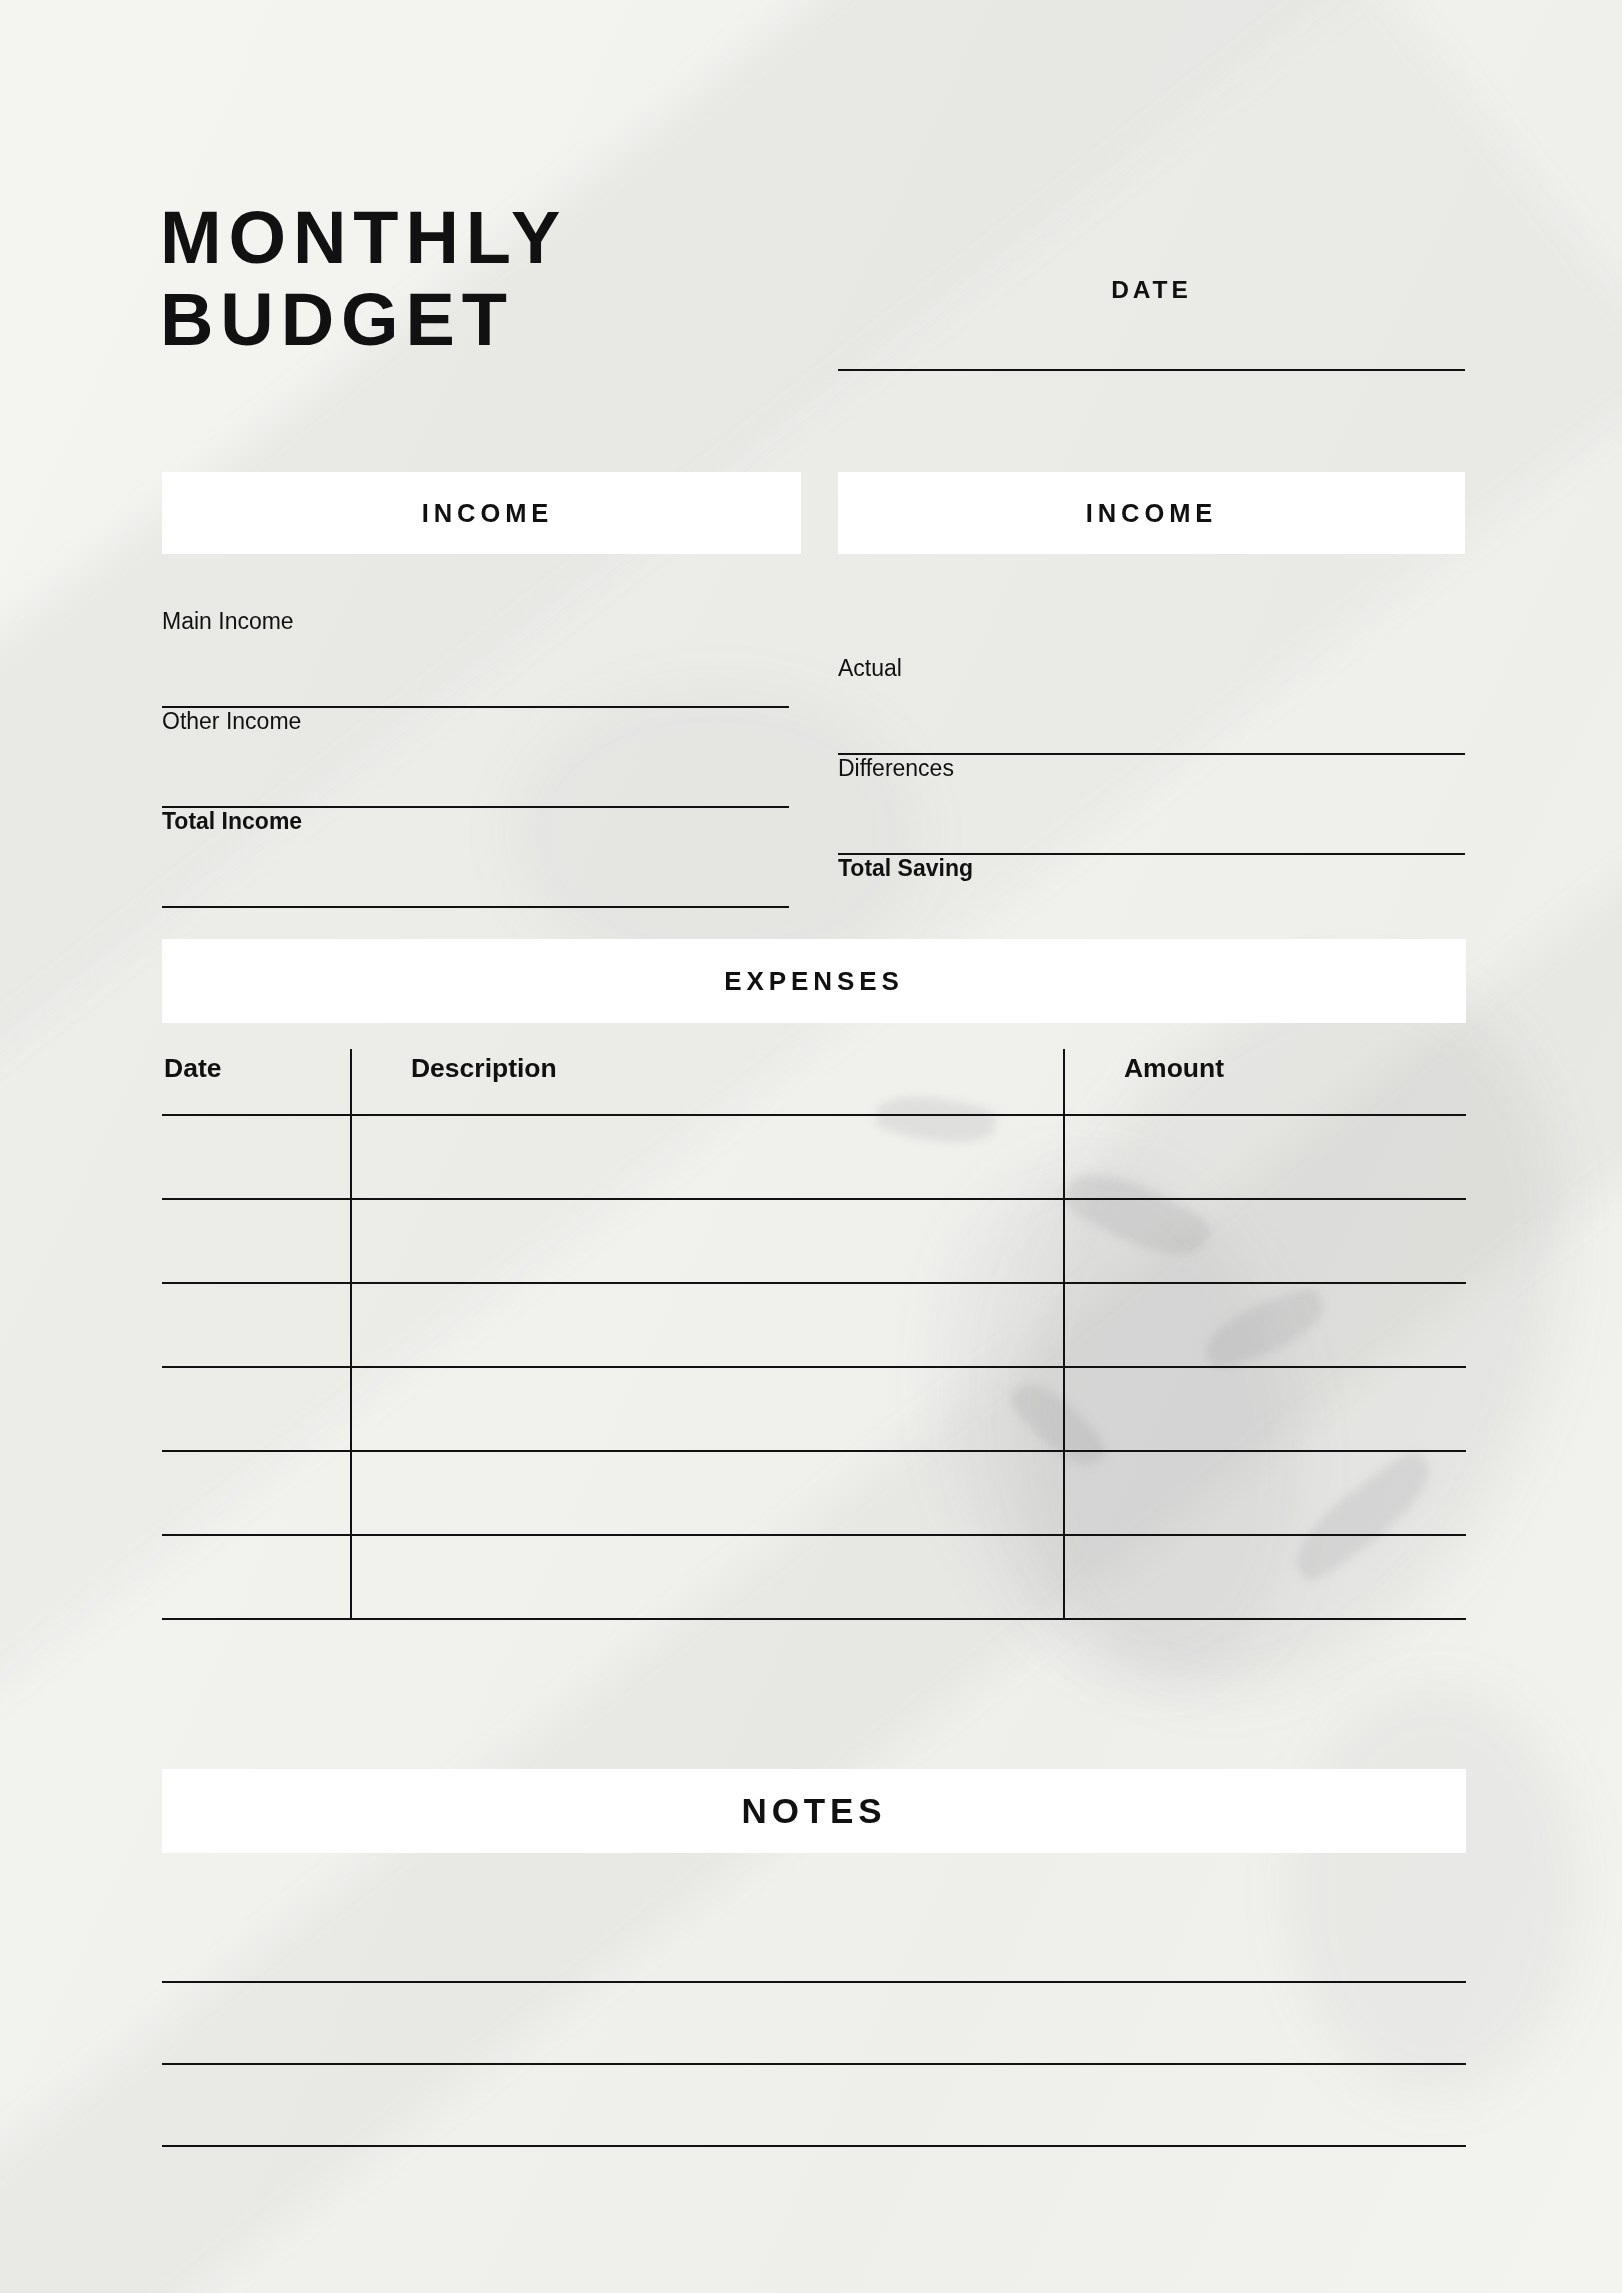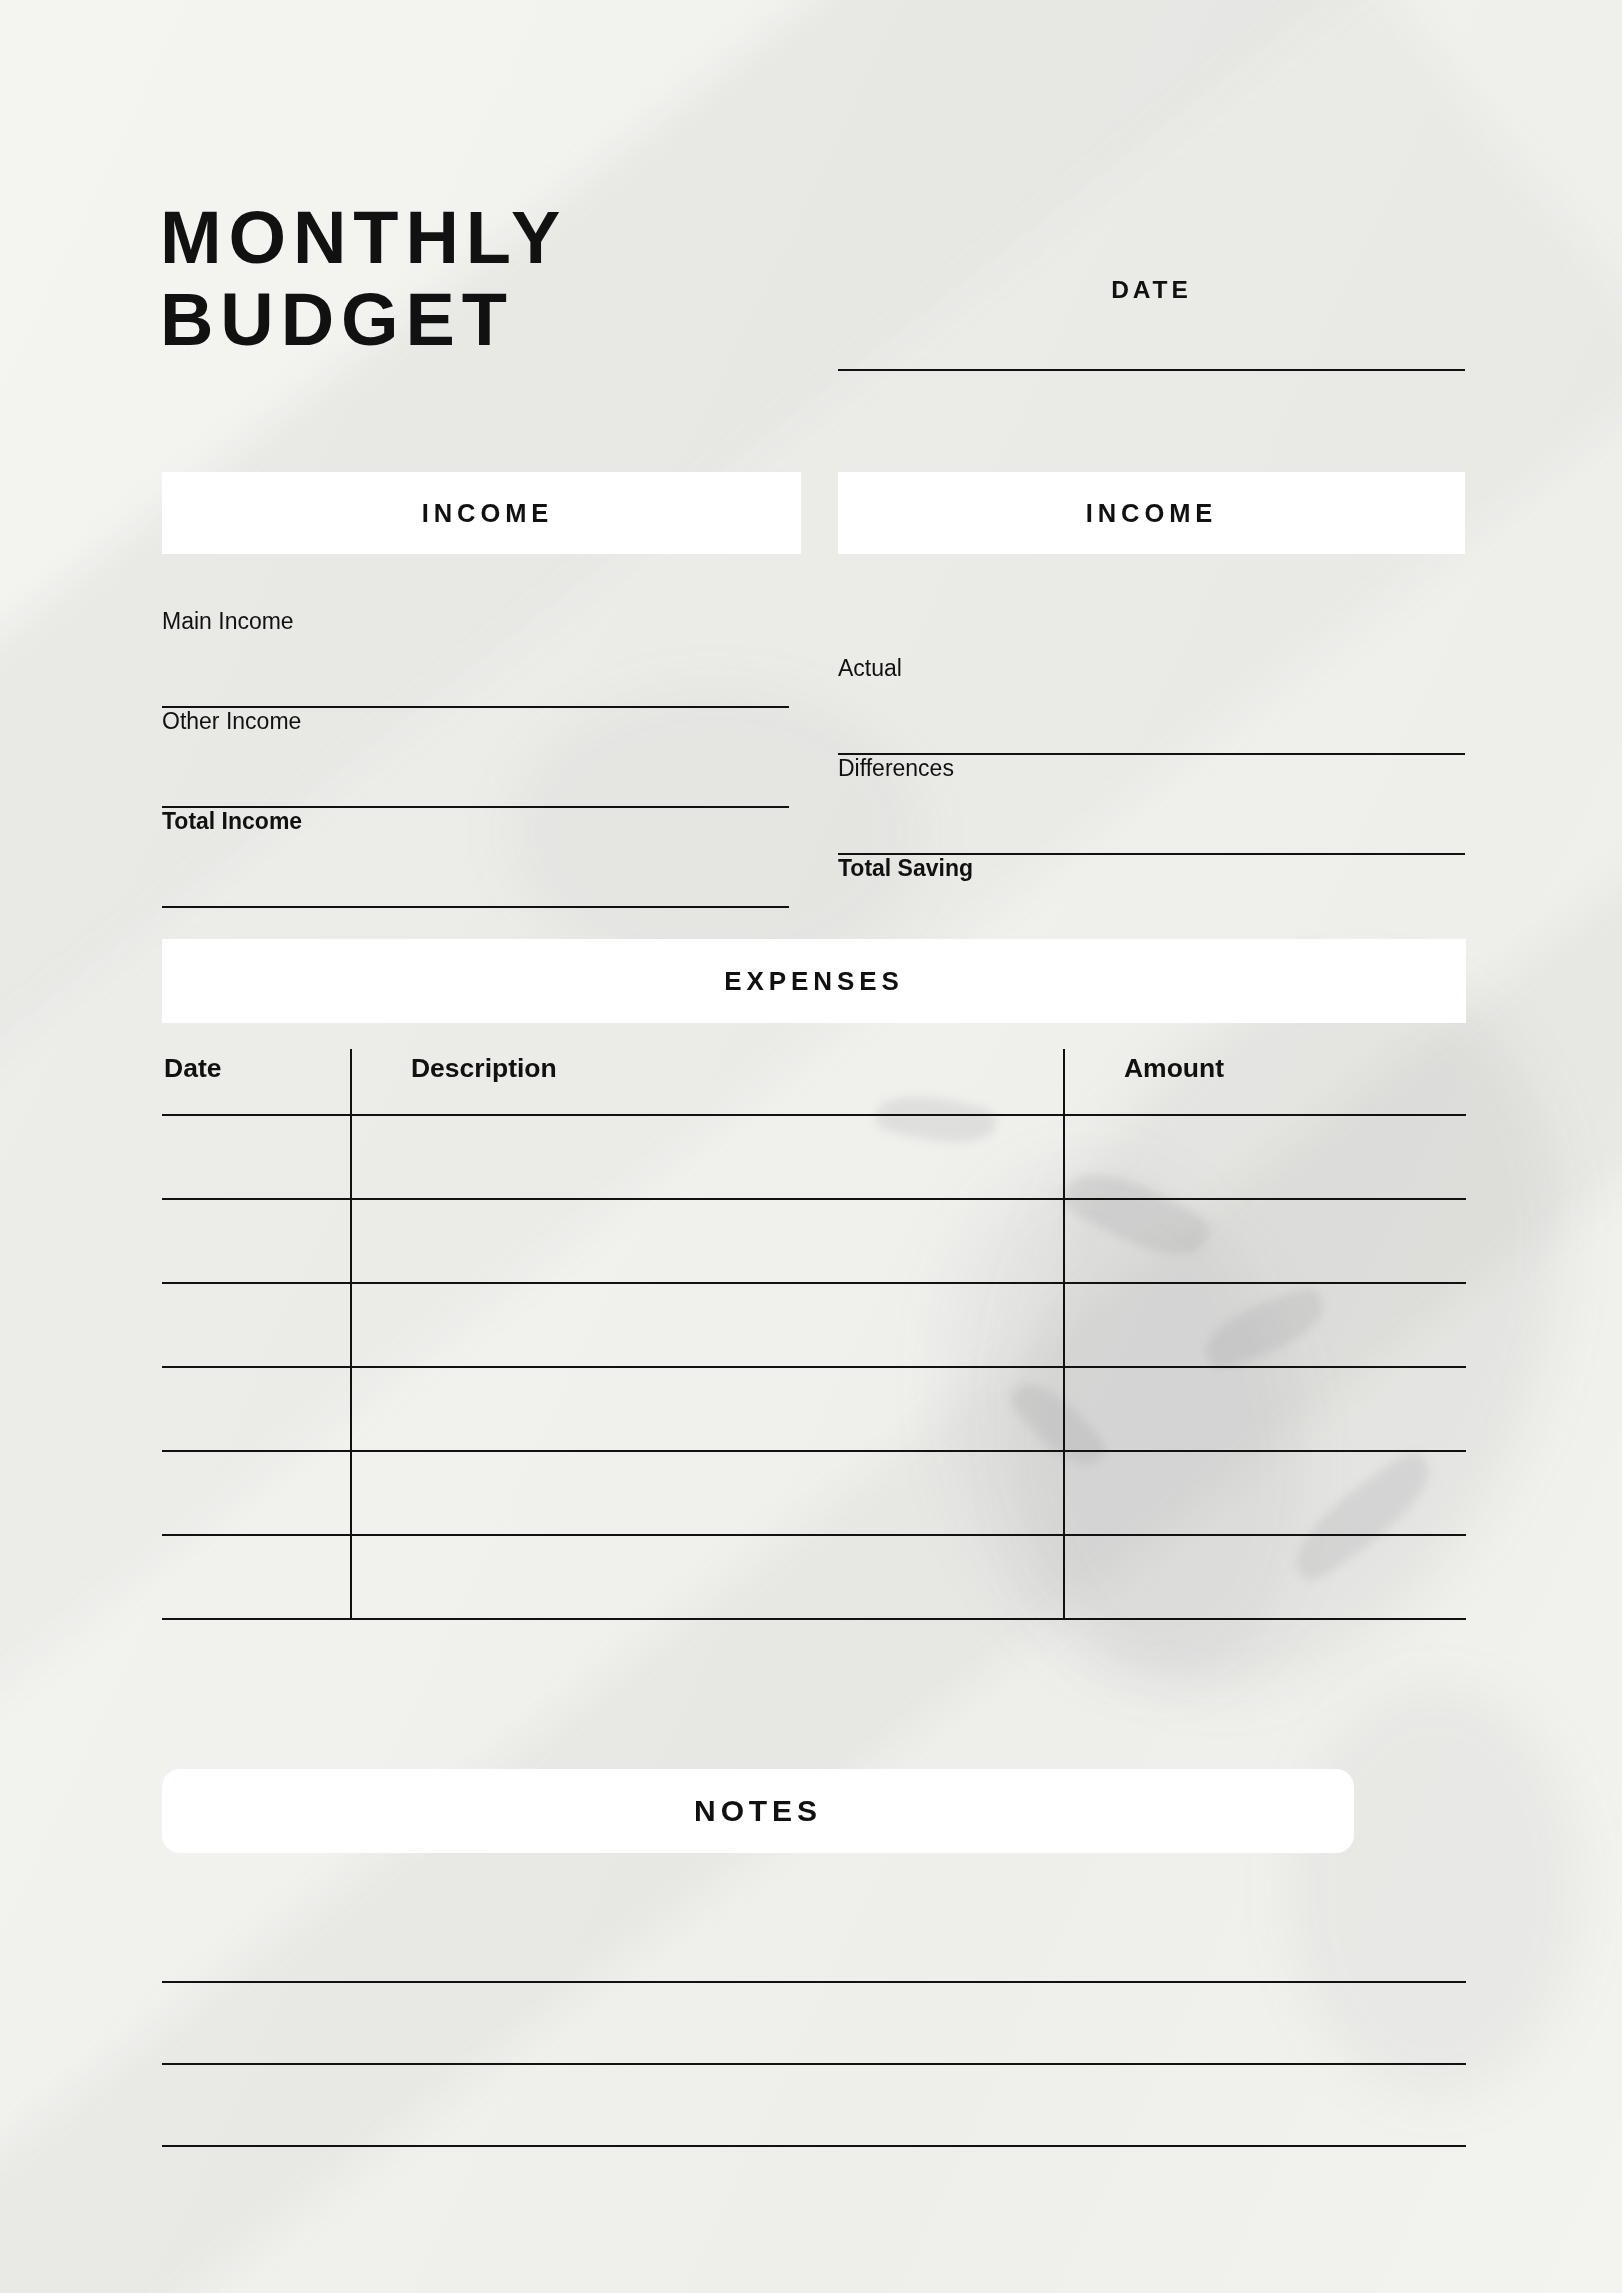--- a/index.html
+++ b/index.html
@@ -111,21 +111,21 @@
     display: flex;
     align-items: center;
     justify-content: center;
     font-size: 25.5px;
     font-weight: 700;
     letter-spacing: 4.9px;
   }
   .income-head { left: 162px; top: 472px; width: 627px; padding-left: 12px; }
   .saving-head { left: 838px; top: 472px; width: 627px; }
   .expenses-head { left: 162px; top: 939px; width: 1304px; height: 84px; font-size: 26px; }
-  .notes-head { left: 162px; top: 1769px; width: 1192px; height: 84px; font-size: 30px; border-radius: 18px; }
+  .notes-head { left: 162px; top: 1769px; width: 1304px; height: 84px; font-size: 35px; }
 
   .field-col {
     position: absolute;
     width: 627px;
   }
   .col-left { left: 162px; top: 608px; }
   .col-right { left: 838px; top: 608px; margin-top: 47px; }
 
   .field {
     height: 98px;

